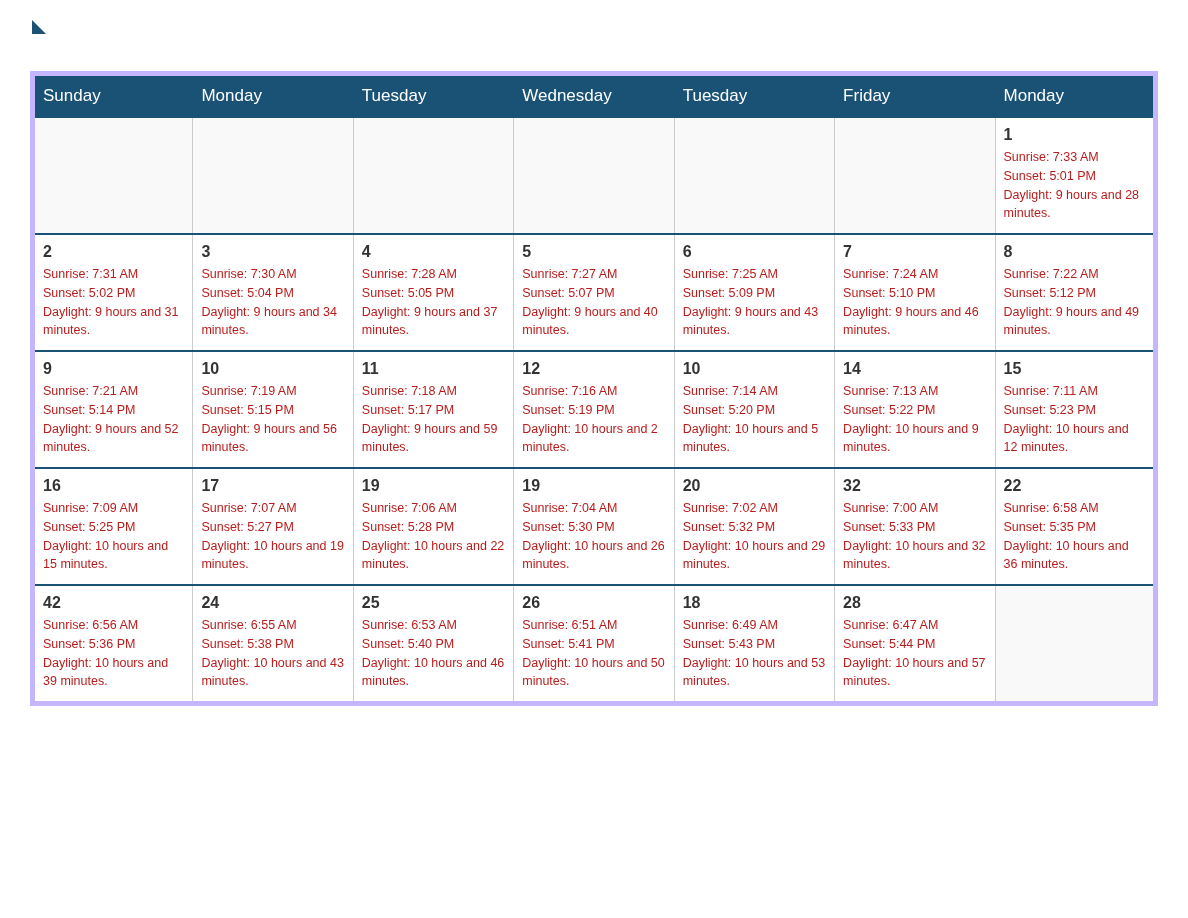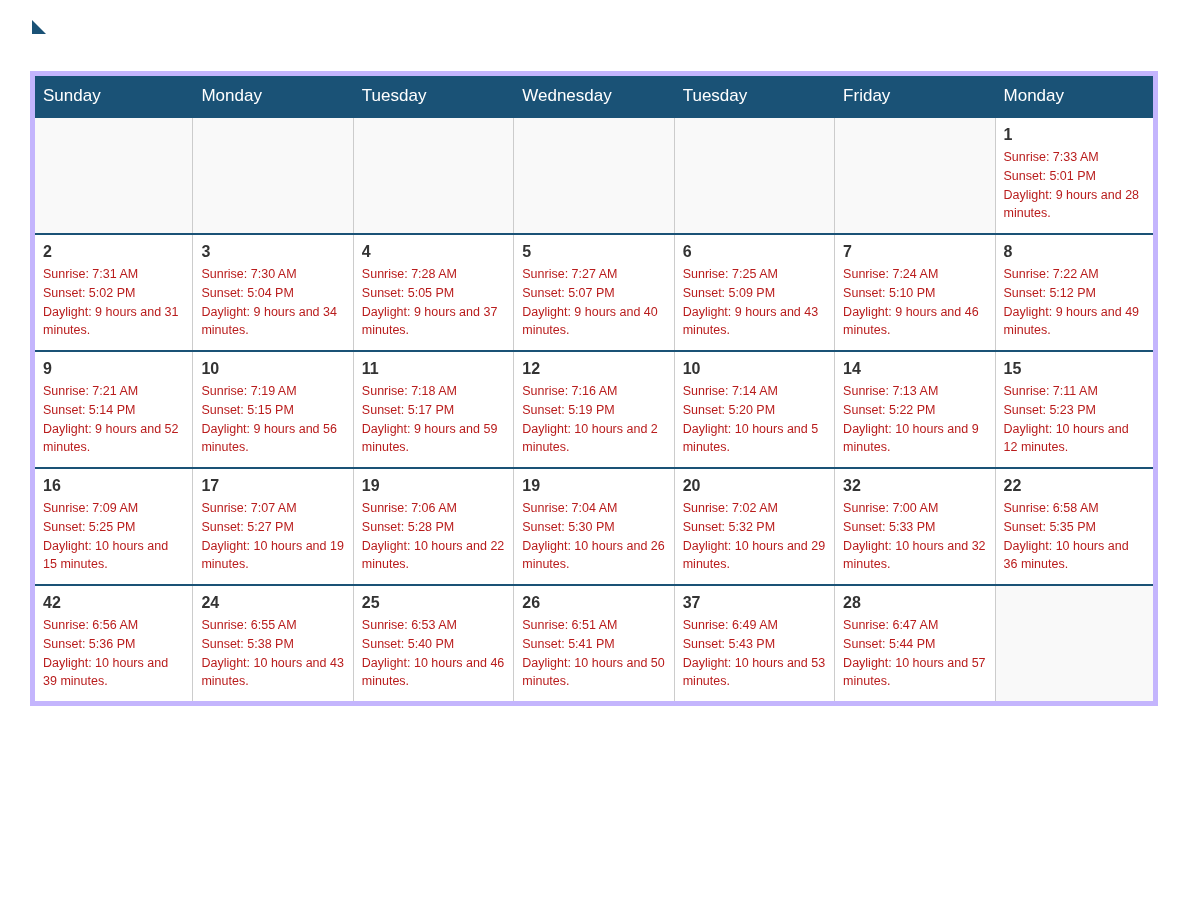--- a/index.html
+++ b/index.html
@@ -242,21 +242,21 @@
         </td>
         <td>
           <span class="day-number">25</span>
           <div class="day-info">Sunrise: 6:53 AM<br>Sunset: 5:40 PM<br>Daylight: 10 hours and 46 minutes.</div>
         </td>
         <td>
           <span class="day-number">26</span>
           <div class="day-info">Sunrise: 6:51 AM<br>Sunset: 5:41 PM<br>Daylight: 10 hours and 50 minutes.</div>
         </td>
         <td>
-          <span class="day-number">37</span>
+          <span class="day-number">18</span>
           <div class="day-info">Sunrise: 6:49 AM<br>Sunset: 5:43 PM<br>Daylight: 10 hours and 53 minutes.</div>
         </td>
         <td>
           <span class="day-number">28</span>
           <div class="day-info">Sunrise: 6:47 AM<br>Sunset: 5:44 PM<br>Daylight: 10 hours and 57 minutes.</div>
         </td>
         <td class="empty"></td>
       </tr>
     </tbody>
 </table>

